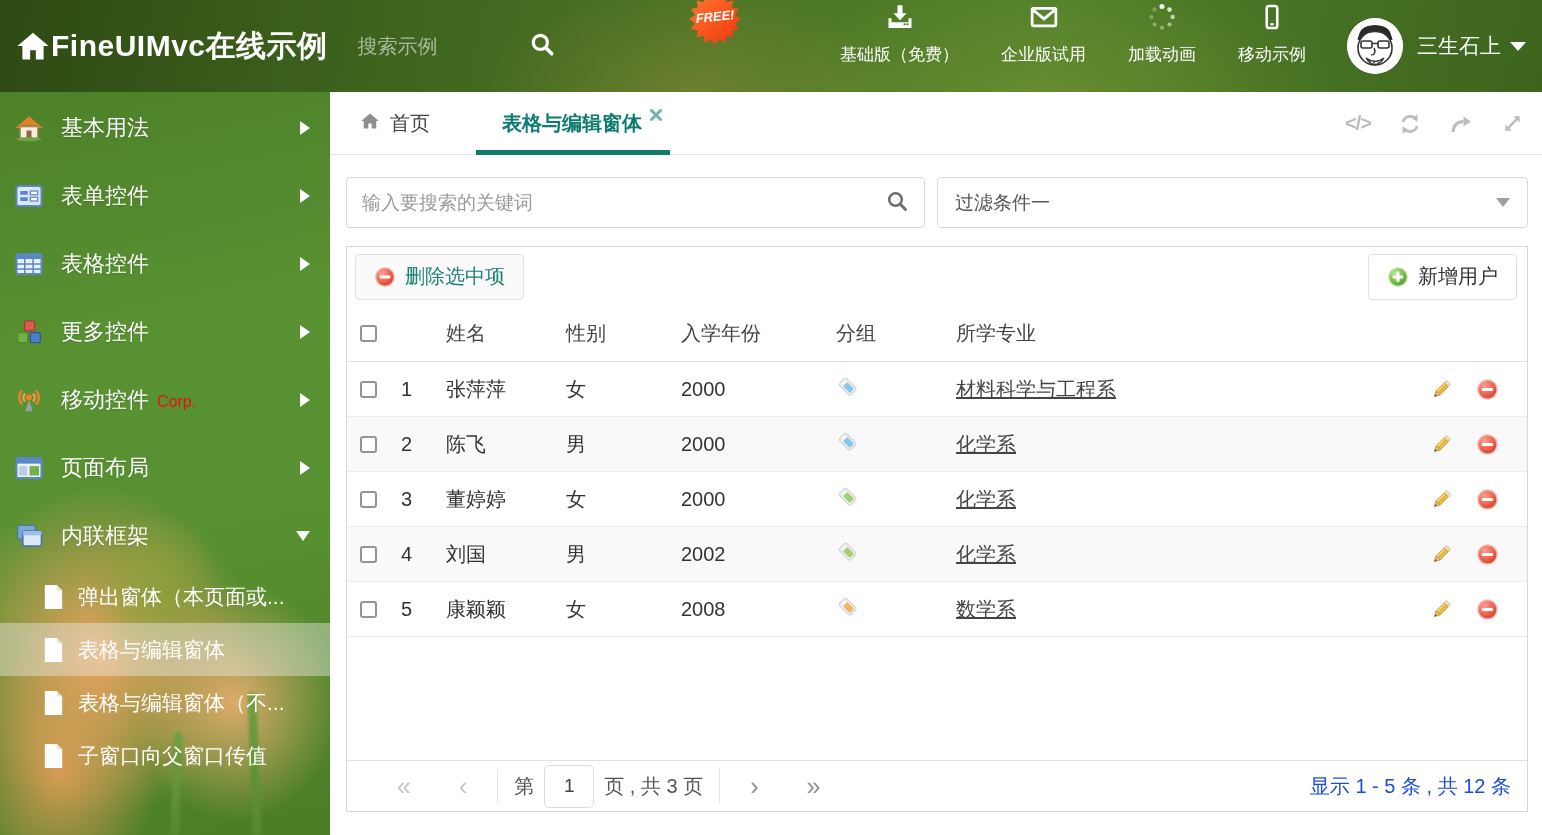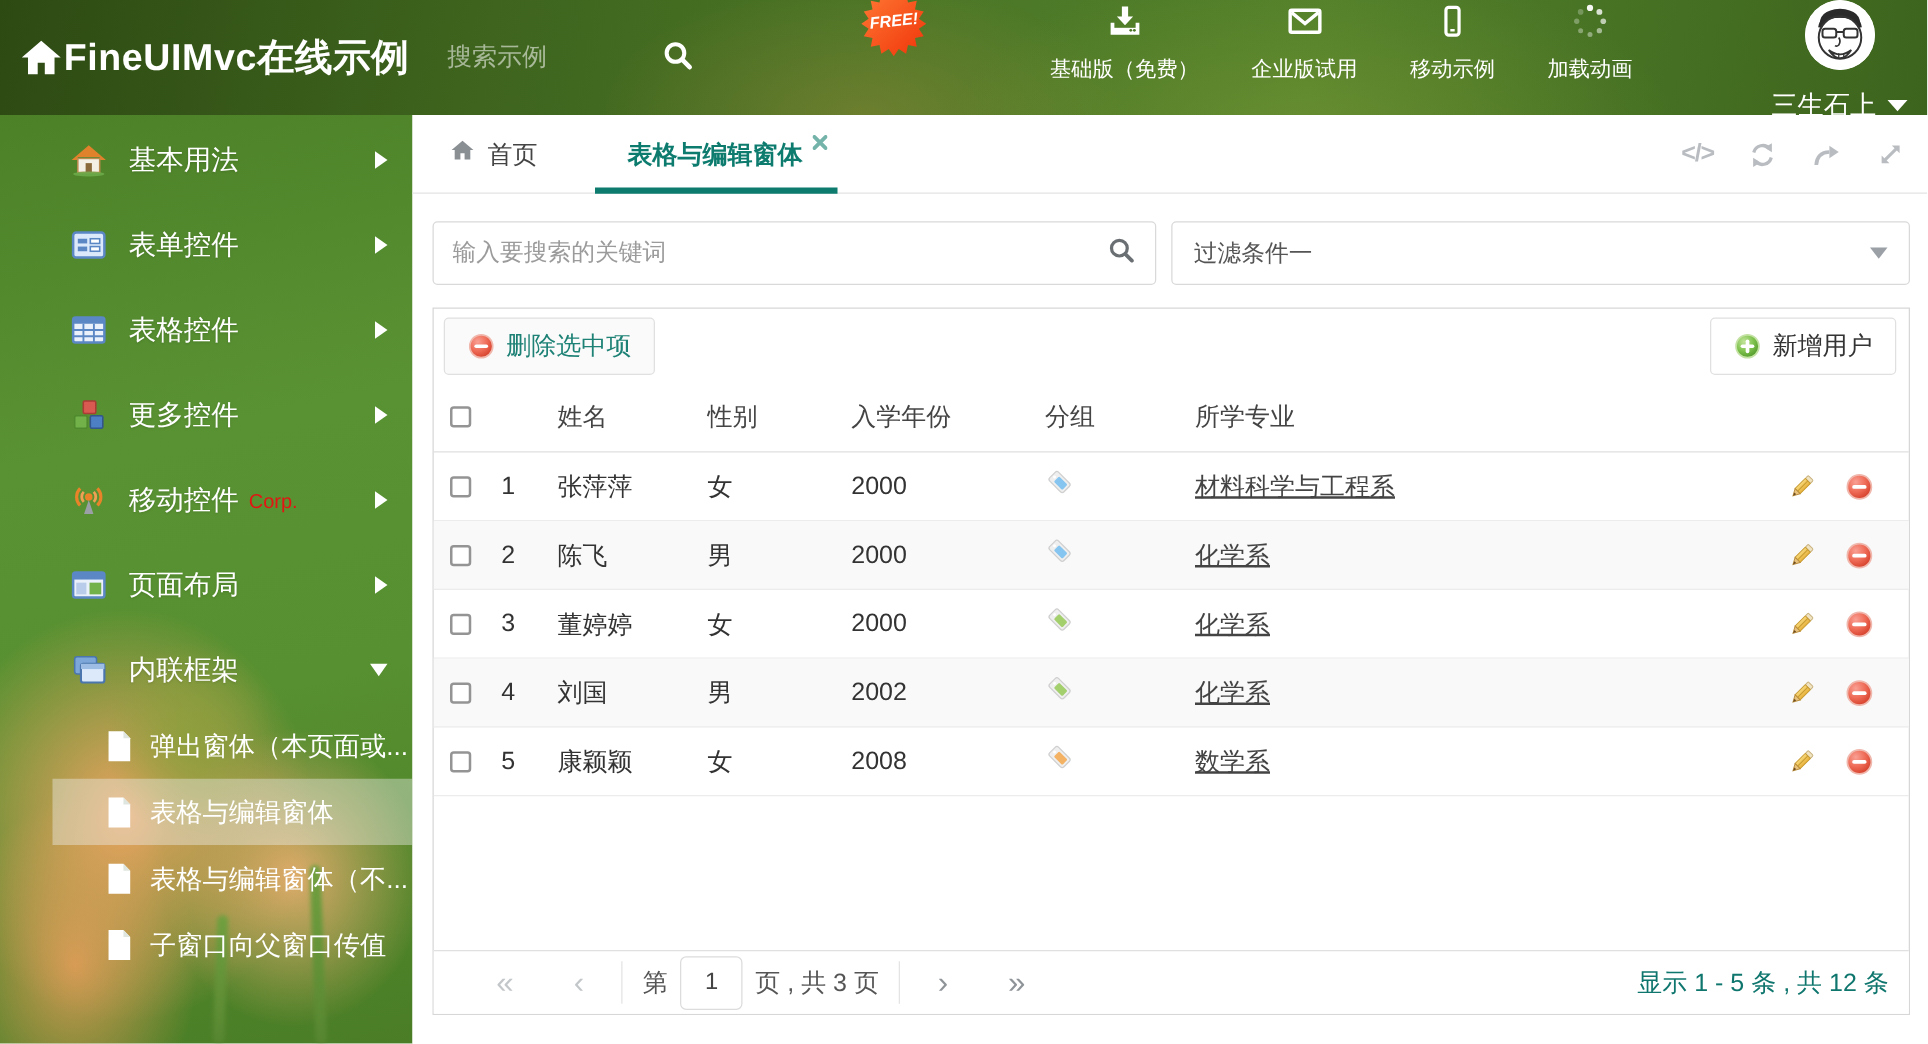--- a/index.html
+++ b/index.html
@@ -24,38 +24,38 @@
 
   .topbar-nav { position:absolute; right:215px; top:0; height:68px; display:flex; align-items:center; }
   .nav-item { position:relative; display:flex; flex-direction:column; align-items:center;
     gap:7px; color:#fff; padding:0 21px; cursor:pointer; }
   .nav-item .lbl { font-size:17px; white-space:nowrap; }
   .free-badge { position:absolute; left:689px; top:-7px; width:52px; height:52px; z-index:6; }
   .free-badge .fb-label { position:absolute; left:0; top:0; width:52px; height:46px; display:flex;
     align-items:center; justify-content:center; color:#fff; font-weight:bold; font-style:italic;
     font-size:13px; transform:rotate(-6deg); }
 
-  .userbox { position:absolute; right:16px; top:0; height:92px; display:flex; align-items:center; gap:14px;flex-direction:column; }
+  .userbox { position:absolute; right:16px; top:0; height:92px; display:flex; align-items:center; gap:14px; }
   .avatar { width:56px; height:56px; border-radius:50%; background:#fff; overflow:hidden; flex:0 0 auto; }
   .username { color:#fff; font-size:21px; display:flex; align-items:center; gap:9px; cursor:pointer; }
   .caret-down-w { width:0; height:0; border-left:8px solid transparent; border-right:8px solid transparent; border-top:9px solid #fff; }
 
   
   .sidebar { position:absolute; top:92px; left:0; width:330px; height:743px; overflow:hidden;
     background:
       radial-gradient(95px 110px at 152px 500px, rgba(140,160,60,.9), rgba(140,160,60,0) 72%),
       radial-gradient(210px 230px at 100px 560px, rgba(244,166,100,.95), rgba(244,166,100,0) 72%),
       radial-gradient(150px 170px at 235px 610px, rgba(246,178,118,.85), rgba(246,178,118,0) 70%),
       radial-gradient(140px 190px at 60px 680px, rgba(240,158,92,.8), rgba(240,158,92,0) 70%),
       linear-gradient(168deg,#4d8128 0%, #599233 35%, #579030 62%, #4a7d26 100%); }
   .stem { position:absolute; width:9px; border-radius:5px; background:linear-gradient(#71a040,#578631); filter:blur(1.5px); }
   .stem1 { left:172px; top:640px; height:103px; transform:rotate(2deg); }
   .stem2 { left:250px; top:600px; height:143px; transform:rotate(-2deg); }
 
-  .menu { position:relative; padding-top:2px;padding-left:42px; }
+  .menu { position:relative; padding-top:2px; }
   .menu-item { height:68px; display:flex; align-items:center; padding:0 20px 0 14px;
     color:#fff; font-size:22px; cursor:pointer; }
   .menu-item .mi-icon { width:30px; height:30px; flex:0 0 auto; margin-right:17px; }
   .menu-item .mi-label { text-shadow:0 1px 2px rgba(0,0,0,.15); }
   .mi-badge { color:#e41414; font-size:16px; margin-left:8px; margin-top:4px; }
   .caret-right { margin-left:auto; width:0; height:0; border-left:10px solid #fff;
     border-top:7px solid transparent; border-bottom:7px solid transparent; }
   .caret-exp { margin-left:auto; width:0; height:0; border-top:10px solid #fff;
     border-left:7px solid transparent; border-right:7px solid transparent; }
   .submenu-item { height:53px; display:flex; align-items:center; padding:0 12px 0 42px;
@@ -107,21 +107,21 @@
   .pager { position:absolute; left:0; right:0; bottom:0; height:51px; border-top:1px solid #e0e0e0;
     display:flex; align-items:center; background:#fff; font-size:20px; color:#555; }
   .pg-btn { padding:0 24px; font-size:25px; cursor:pointer; line-height:1; }
   .pg-disabled { color:#c3c7ca; }
   .pg-enabled { color:#8f9499; }
   .pg-sep { width:1px; height:34px; background:#e4e4e4; margin:0 6px; }
   .pg-label { margin:0 10px; }
   .pg-input { width:50px; height:43px; border:1px solid #dcdcdc; border-radius:5px; text-align:center;
     font-size:19px; color:#444; outline:none; font-family:inherit; }
   .pg-left { display:flex; align-items:center; margin-left:26px; }
-  .pg-summary { margin-left:auto; margin-right:16px; color:#0f766e;text-align:right; }
+  .pg-summary { margin-left:auto; margin-right:16px; color:#1d4ed8;text-align:right; }
 </style>
 </head>
 <body>
 
 <svg width="0" height="0" style="position:absolute">
   <defs>
     <radialGradient id="gradRed" cx="35%" cy="30%" r="75%">
       <stop offset="0%" stop-color="#f9a094"></stop>
         <stop offset="55%" stop-color="#ee6a55"></stop>
         <stop offset="100%" stop-color="#d43f2a"></stop>
@@ -185,41 +185,41 @@
         <span>
           <svg width="32" height="30" viewBox="0 0 24 24">
               <rect x="2.5" y="5" width="19" height="14" rx="1" fill="none" stroke="#fff" stroke-width="2.2"></rect>
               <path d="M3.5 6.5 L12 13.5 L20.5 6.5" fill="none" stroke="#fff" stroke-width="2.2"></path>
             </svg>
         </span>
         <span class="lbl">企业版试用</span>
       </div>
       <div class="nav-item">
         <span>
-          <svg width="28" height="30" viewBox="0 0 24 24">
-              <rect x="7.5" y="2.5" width="9" height="19" rx="2" fill="none" stroke="#fff" stroke-width="2.2"></rect>
-              <line x1="10.5" y1="18.2" x2="13.5" y2="18.2" stroke="#fff" stroke-width="1.8"></line>
-            </svg>
-        </span>
-        <span class="lbl">移动示例</span>
-      </div>
-      <div class="nav-item">
-        <span>
           <svg width="30" height="30" viewBox="0 0 24 24" fill="#fff">
               <circle cx="12" cy="3.5" r="2" opacity=".95"></circle>
               <circle cx="18" cy="6" r="1.9" opacity=".8"></circle>
               <circle cx="20.5" cy="12" r="1.8" opacity=".65"></circle>
               <circle cx="18" cy="18" r="1.7" opacity=".5"></circle>
               <circle cx="12" cy="20.5" r="1.6" opacity=".4"></circle>
               <circle cx="6" cy="18" r="1.6" opacity=".35"></circle>
               <circle cx="3.5" cy="12" r="1.7" opacity=".3"></circle>
               <circle cx="6" cy="6" r="1.8" opacity=".25"></circle>
             </svg>
         </span>
         <span class="lbl">加载动画</span>
+      </div>
+      <div class="nav-item">
+        <span>
+          <svg width="28" height="30" viewBox="0 0 24 24">
+              <rect x="7.5" y="2.5" width="9" height="19" rx="2" fill="none" stroke="#fff" stroke-width="2.2"></rect>
+              <line x1="10.5" y1="18.2" x2="13.5" y2="18.2" stroke="#fff" stroke-width="1.8"></line>
+            </svg>
+        </span>
+        <span class="lbl">移动示例</span>
       </div>
     </nav>
 
     <div class="userbox">
       <span class="avatar">
         <svg width="56" height="56" viewBox="0 0 56 56">
             <circle cx="28" cy="28" r="28" fill="#fff"></circle>
             <path d="M12 22 Q10 8 28 7 Q46 8 44 22 Q40 14 28 14 Q16 14 12 22 Z" fill="#2a2a2a"></path>
             <path d="M12 22 Q13 13 28 12.5 Q43 13 44 22" fill="none" stroke="#2a2a2a" stroke-width="3"></path>
             <circle cx="28" cy="30" r="17" fill="none" stroke="#333" stroke-width="1.6"></circle>

